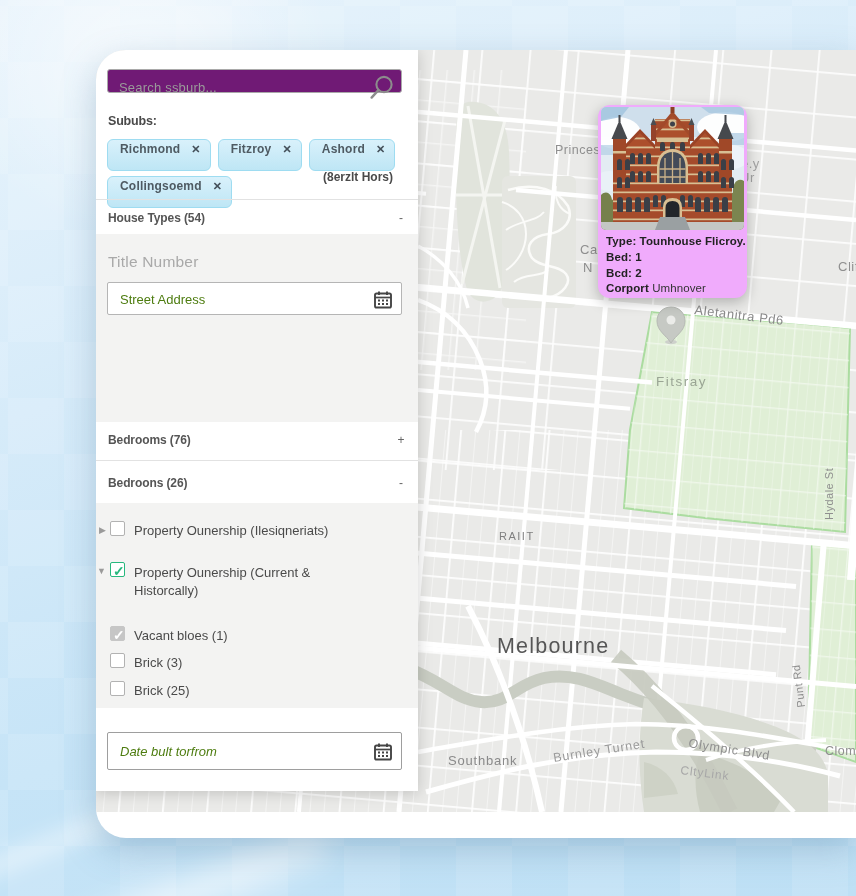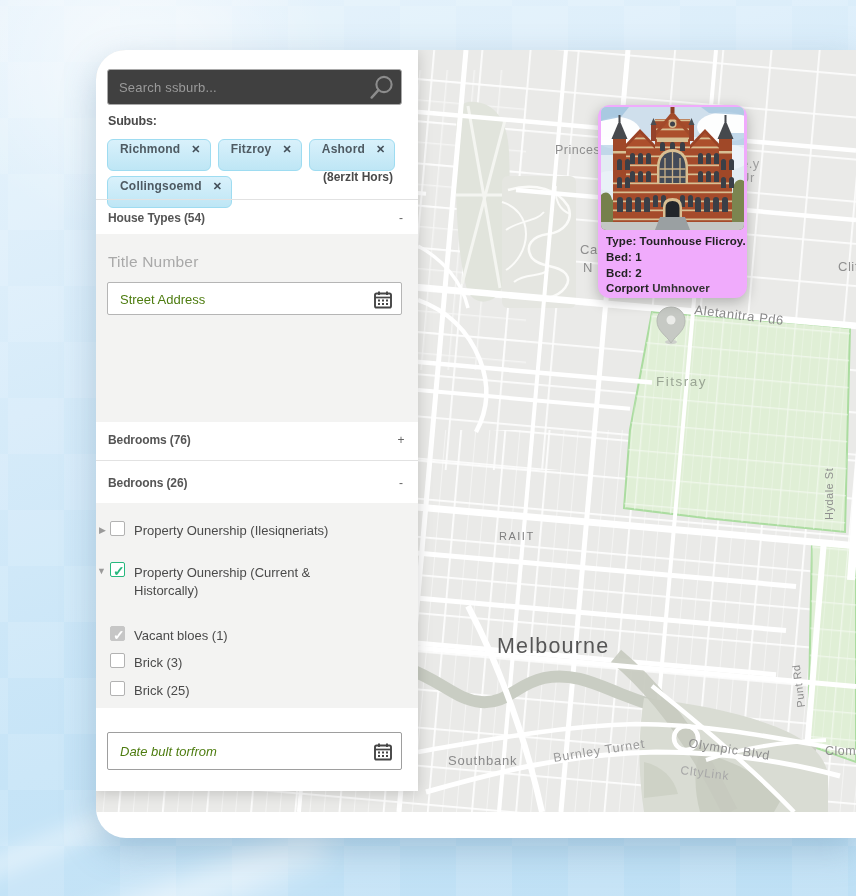--- a/index.html
+++ b/index.html
@@ -34,22 +34,22 @@
   background:#fff; border-radius:30px 0 0 30px; overflow:hidden;
   box-shadow: 0 12px 34px rgba(90,130,160,0.35);
 }
 .map { position:absolute; left:0; top:0; width:760px; height:762px; }
 .panel {
   position:absolute; left:0; top:0; width:322px; height:741px;
   background:#fff; box-shadow:0 2px 14px rgba(0,0,0,0.18);
 }
 
 .search {
-  position:absolute; left:11px; top:19px; width:295px; height:36px;
-  border:1px solid #a9a9a9; border-radius:3px; background:#404040;
+  position:absolute; left:11px; top:19px; width:295px; height:24px;
+  border:1px solid #a9a9a9; border-radius:3px; background:#701a75;
 }
 .search .ph { position:absolute; left:11px; top:10px; font-size:13px; color:#9a9a9a; letter-spacing:.2px; }
 .search svg { position:absolute; right:8px; top:5px; }
 .lbl-sub { position:absolute; left:12px; top:64px; font-size:12.5px; font-weight:bold; color:#4a4a4a; letter-spacing:-0.2px; }
 .chips { position:absolute; left:11px; top:89px; width:315px; }
 .chip {
   display:inline-block; height:32px; line-height:18px; padding:0 9px 0 12px;
   background:linear-gradient(#d9f1fb, #bee6f5); border:1px solid #9edcf1; border-radius:6px;
   font-size:12px; font-weight:bold; color:#4e5a62; margin-right:7px; margin-bottom:5px;
   letter-spacing:.2px; white-space:nowrap;
@@ -74,21 +74,21 @@
 .chk.gray:after { content:"✓"; position:absolute; left:2px; top:0px; font-size:14px; font-weight:bold; color:#fff; }
 .chktext { position:absolute; left:38px; font-size:13px; color:#4a4a4a; letter-spacing:0; }
 .arrow { position:absolute; font-size:9px; color:#9a9a9a; }
 
 .popup {
   position:absolute; left:502px; top:55px; width:149px; height:193px;
   background:#f0abfc; border-radius:12px; box-shadow:0 4px 14px rgba(0,0,0,0.25);
 }
 .popup .imgwrap { position:absolute; left:3px; top:2px; width:143px; height:123px; border-radius:5px; overflow:hidden; }
 .popup .t { position:absolute; left:8px; font-size:11.5px; color:#222; font-weight:bold; letter-spacing:.1px; }
-.popup .t .reg { font-weight:bold; color:#333; }
+.popup .t .reg { font-weight:normal; color:#333; }
 </style>
 </head>
 <body>
 <div class="bg">
   <div class="checker"></div>
   <div class="glow"></div>
   <div class="streak1"></div>
   <div class="streak2"></div>
 </div>
 

